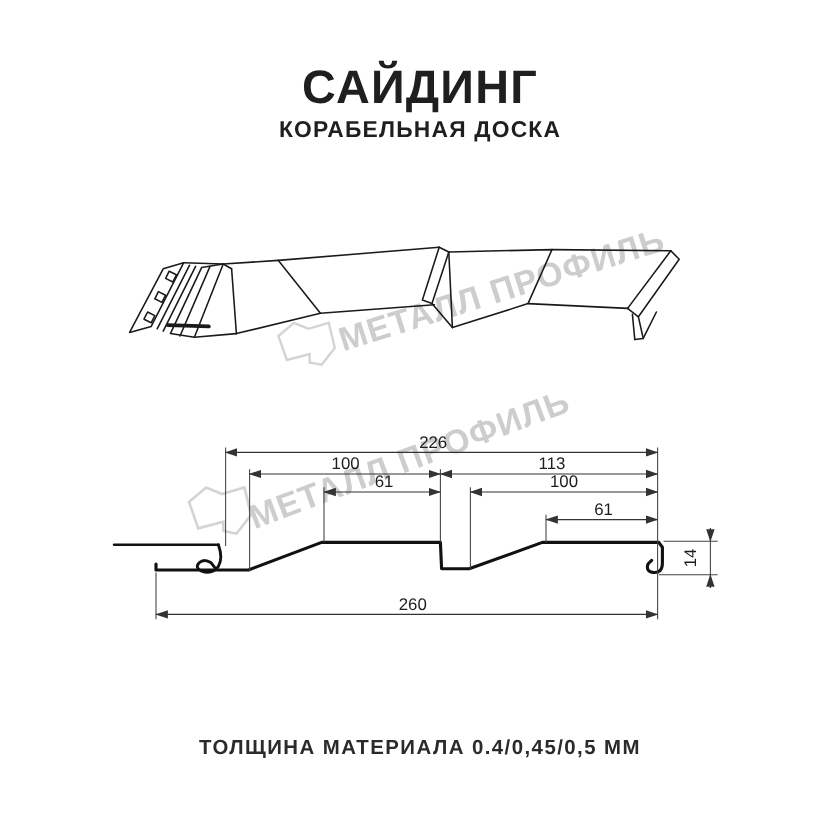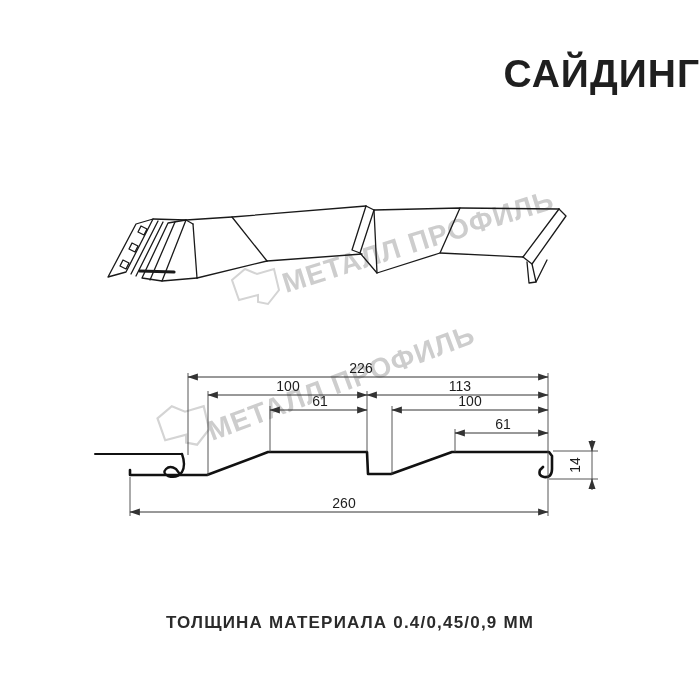--- a/index.html
+++ b/index.html
@@ -1,21 +1,21 @@
 <!DOCTYPE html>
 <html><head>
 <meta charset="utf-8">
 <style>
   html,body{margin:0;padding:0;background:#ffffff;}
   #stage{
     position:relative;width:700px;height:700px;background:#ffffff;overflow:hidden;
     font-family:"Liberation Sans", sans-serif;
   }
   .hdr{position:absolute;left:0;width:700px;text-align:center;color:#1f1f1f;}
-  #title{top:52px;font-size:39px;font-weight:bold;letter-spacing:1px;text-align:right;}
+  #title{top:52px;font-size:39px;font-weight:bold;letter-spacing:1px;}
   #subtitle{top:98px;font-size:19px;font-weight:600;letter-spacing:1px;}
   #code{top:121px;font-size:13.5px;font-weight:600;letter-spacing:.5px;}
   #footer{position:absolute;top:613px;left:0;width:700px;text-align:center;
     font-size:17px;font-weight:600;letter-spacing:1.2px;color:#2b2b2b;}
   svg{position:absolute;left:0;top:0;}
   .dimtxt{font-family:"Liberation Sans",sans-serif;font-size:14px;fill:#1d1d1d;}
   .wmtxt{font-family:"Liberation Sans",sans-serif;font-size:28px;font-weight:bold;letter-spacing:1px;}
 </style>
 </head>
 <body>
@@ -114,16 +114,17 @@
       <text class="dimtxt" x="460" y="391" text-anchor="middle">113</text>
       <text class="dimtxt" x="320" y="406" text-anchor="middle">61</text>
       <text class="dimtxt" x="470" y="406" text-anchor="middle">100</text>
       <text class="dimtxt" x="503" y="429" text-anchor="middle">61</text>
       <text class="dimtxt" x="344" y="508" text-anchor="middle">260</text>
       <text class="dimtxt" text-anchor="middle" transform="translate(580,465) rotate(-90)">14</text>
     </g>
   </svg>
 
   <div id="title" class="hdr">САЙДИНГ</div>
+  <div id="subtitle" class="hdr">КОРАБЕЛЬНАЯ ДОСКА</div>
 
-  <div id="footer">ТОЛЩИНА МАТЕРИАЛА 0.4/0,45/0,9 ММ</div>
+  <div id="footer">ТОЛЩИНА МАТЕРИАЛА 0.4/0,45/0,5 ММ</div>
 
 </div>
 
 </body></html>

